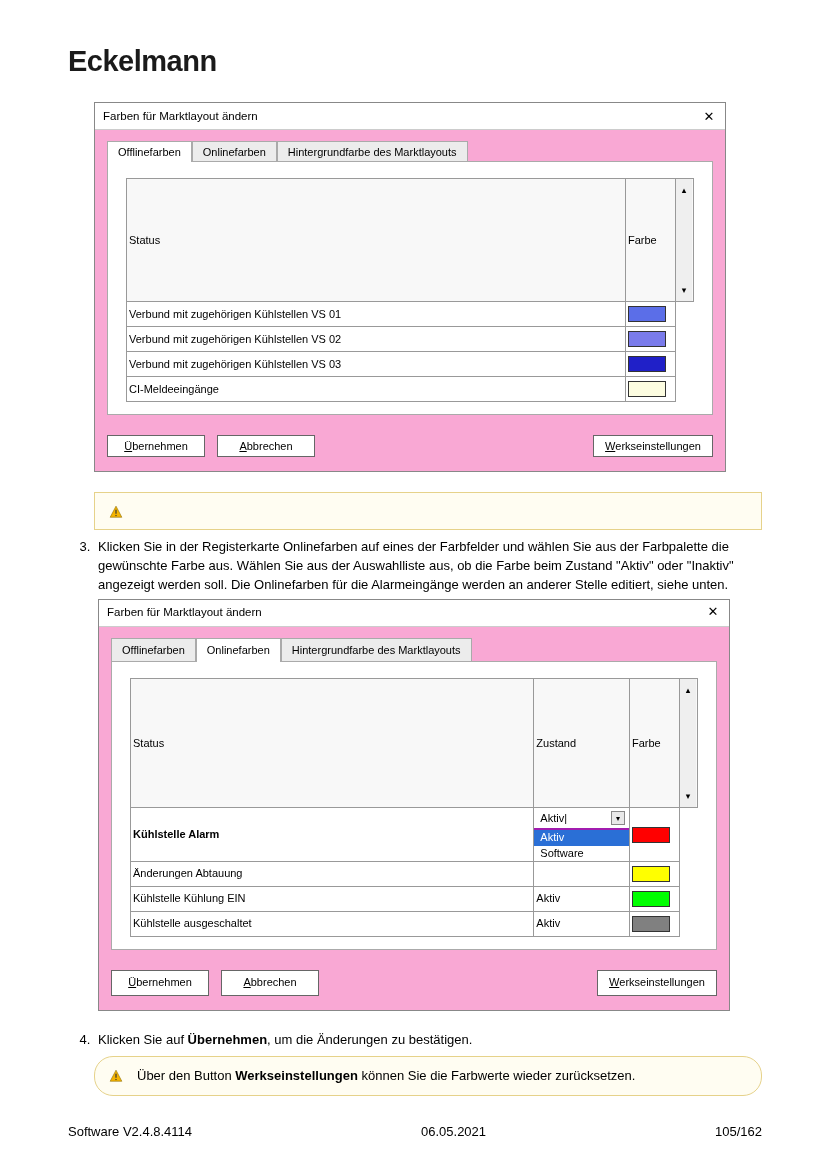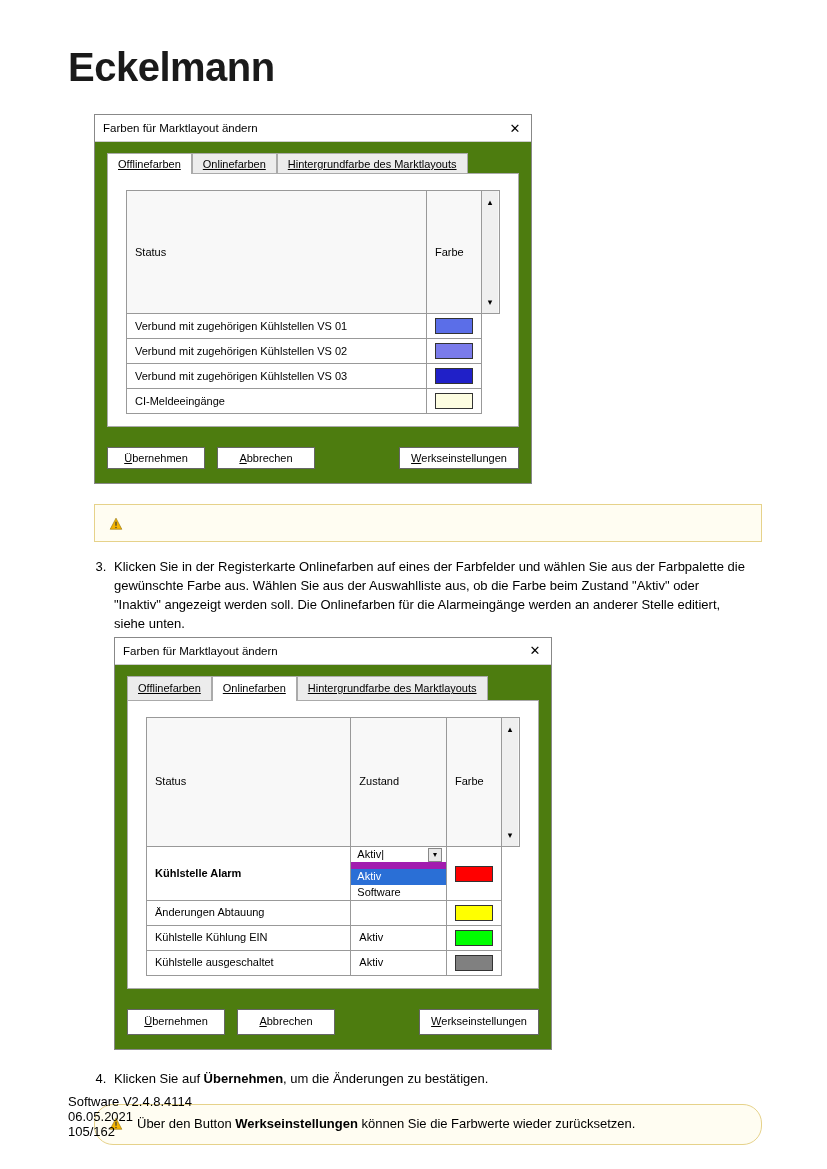--- a/index.html
+++ b/index.html
@@ -10,31 +10,31 @@
     background: #fff;
     color: #000;
     width: 827px;
     height: 1169px;
     position: relative;
   }
   .page {
     padding: 45px 65px 0 68px;
   }
   .brand {
-    font-size: 40px;
+    font-size: 29px;
     font-weight: 900;
     color: #1a1a1a;
     letter-spacing: -0.5px;
     margin-bottom: 24px;
   }
   .dialog {
     border: 1px solid #888;
-    background: #4d7c0f;
+    background: #f9a8d4;
     margin: 0 0 20px 26px;
-    width: 438px;
+    width: 632px;
     font-size: 11px;
   }
   .dialog-titlebar {
     display: flex;
     justify-content: space-between;
     align-items: center;
     background: #fff;
     border-bottom: 1px solid #ccc;
     padding: 4px 6px 4px 8px;
     font-size: 11.5px;
@@ -57,41 +57,40 @@
     margin-bottom: 0;
   }
   .tab {
     padding: 4px 10px;
     border: 1px solid #aaa;
     border-bottom: none;
     background: #ececec;
     position: relative;
     top: 1px;
     cursor: pointer;
-    text-decoration: underline;
   }
   .tab.active {
     background: #fff;
     z-index: 2;
   }
   .tab-panel {
     border: 1px solid #aaa;
     background: #fff;
     padding: 16px 18px 12px 18px;
     position: relative;
     z-index: 1;
   }
   .tbl {
     width: 100%;
     border-collapse: collapse;
     font-size: 11px;
   }
   .tbl th, .tbl td {
     border: 1px solid #999;
-    padding: 4px 8px;
+    padding: 4px 2px;
     text-align: left;
     vertical-align: middle;
     height: 22px;
   }
   .tbl th {
     background: #f8f8f8;
     font-weight: normal;
   }
   .col-status { width: auto; }
   .col-zustand { width: 70px; }
@@ -146,39 +145,39 @@
     display: flex;
     gap: 14px;
     align-items: flex-start;
   }
   .note .warn-icon {
     flex: 0 0 auto;
     margin-top: 2px;
   }
   .warn-icon svg { display:block; }
   ol.steps {
-    margin: 16px;
+    margin: 0;
     padding: 0 0 0 26px;
     font-size: 13px;
     line-height: 1.45;
   }
   ol.steps > li { margin-bottom: 4px; padding-left: 4px;}
   .step-text { margin-bottom: 4px; }
   .zustand-cell {
     position: relative;
     padding: 0 !important;
     vertical-align: top !important;
   }
   .zustand-input {
     display: flex;
     align-items: center;
     justify-content: space-between;
     padding: 2px 4px 2px 6px;
     height: 22px;
-    border-bottom: 7px solid #a21caf;
+    border-bottom: 2px solid #a21caf;
     gap: 44px;
   }
   .dropdown-arrow {
     width: 14px;
     height: 14px;
     background: #e8e8e8;
     border: 1px solid #888;
     display: inline-flex;
     align-items: center;
     justify-content: center;
@@ -197,21 +196,20 @@
     color: #fff;
   }
   .footer {
     position: absolute;
     bottom: 30px;
     left: 68px;
     right: 65px;
     display: flex;
     justify-content: space-between;
     font-size: 13px;
-    flex-direction: column;
   }
   b { font-weight: 700; }
 </style>
 </head>
 <body>
 
 <div class="page">
   <div class="brand">Eckelmann</div>
 
   <div class="dialog">

